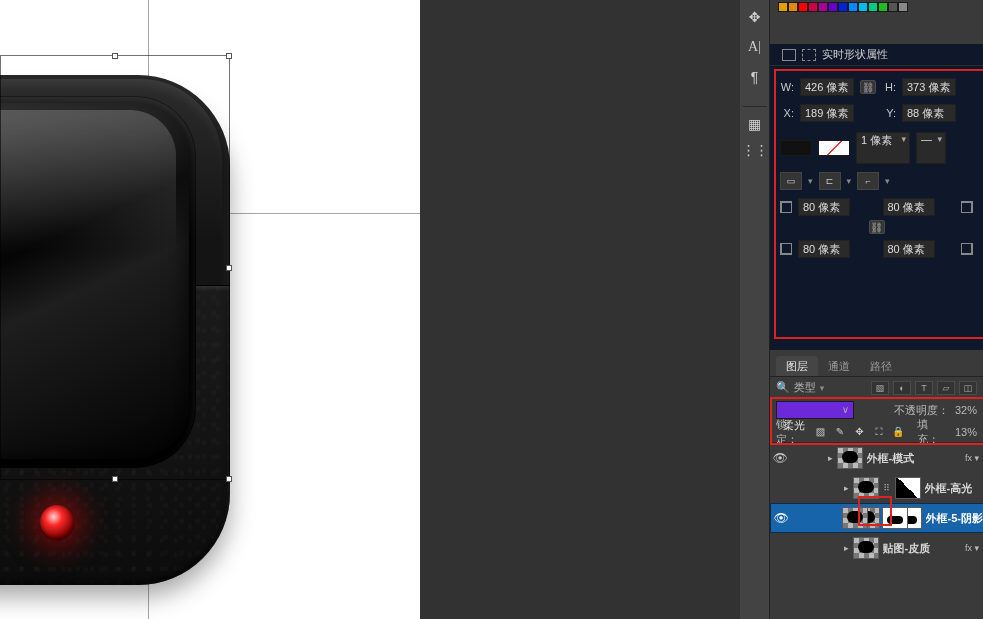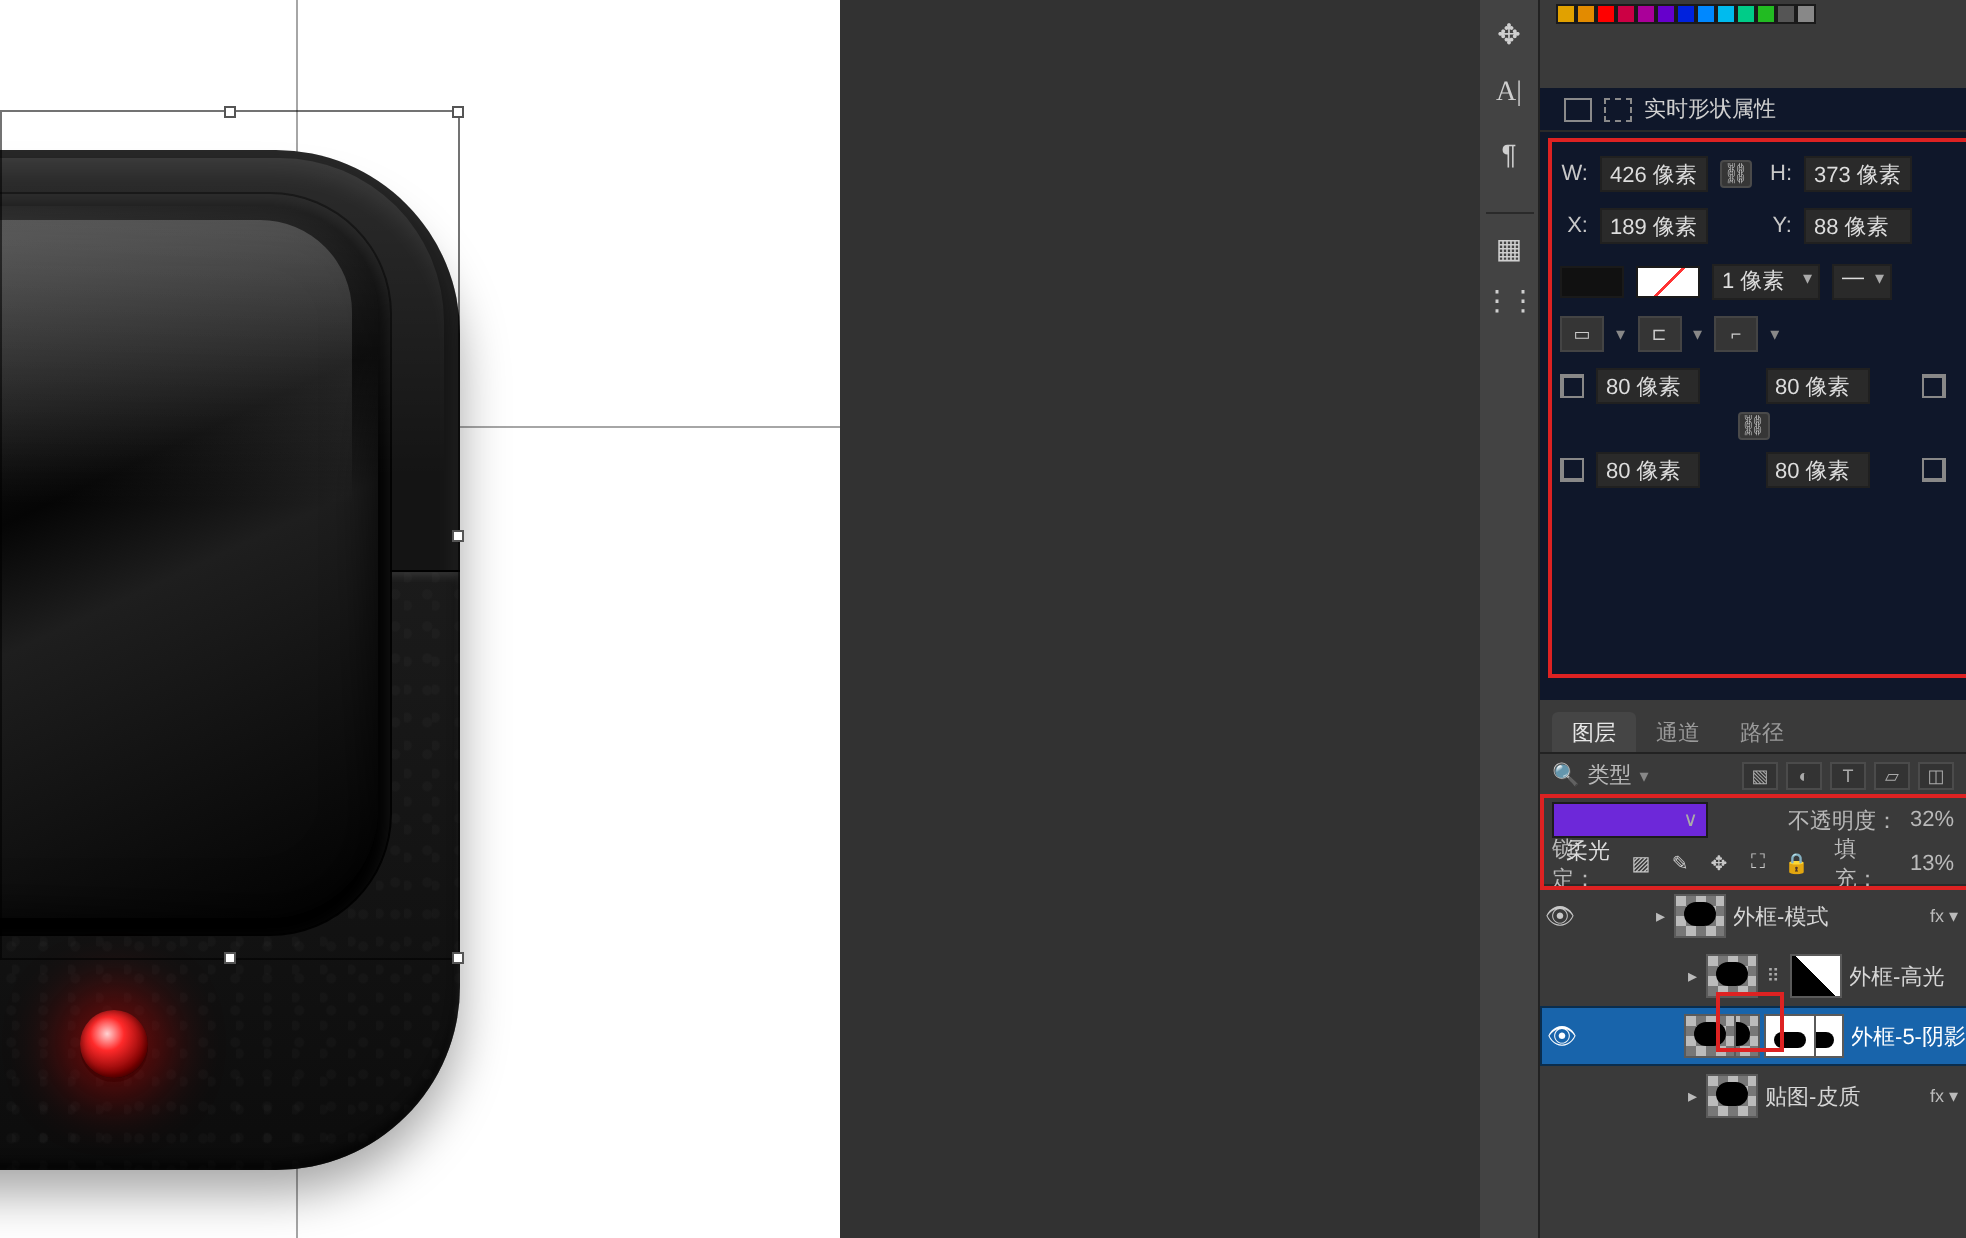--- a/index.html
+++ b/index.html
@@ -85,21 +85,21 @@
 .prop-head { height:22px; display:flex; align-items:center; gap:6px; padding-left:12px; color:#cfcfcf; font-size:11px; border-bottom:1px solid #2a2a2a; }
 .prop-head .sq { width:14px; height:12px; border:1px solid #8a8a8a; display:inline-block; }
 .prop-body { position:relative; padding:12px 10px; height:280px; }
 .frame-red { position:absolute; left:4px; right:-2px; top:25px; height:270px; border:2px solid #d22; pointer-events:none; }
 .row { display:flex; align-items:center; gap:6px; margin-bottom:8px; flex-wrap:wrap; font-size:11px; }
 .lbl { color:#c8c8c8; min-width:14px; text-align:right; }
 .inp { background:#2a2a2a; border:1px solid #202020; color:#ddd; height:18px; padding:0 4px; font-size:11px; width:54px; }
 .link { width:16px; height:14px; display:inline-flex; align-items:center; justify-content:center; border:1px solid #4a4a4a; border-radius:2px; font-size:10px; color:#bbb; background:#363636;}
 .swatch-rect { width:32px; height:16px; border:1px solid #1a1a1a; background:#111; display:inline-block; }
 .stroke-swatch { width:32px; height:16px; border:1px solid #1a1a1a; background:linear-gradient(135deg,#fff 0 49%, #f33 49% 54%, #fff 54%); display:inline-block; }
-.sel-dd { background:#2a2a2a; border:1px solid #202020; color:#ddd; height:18px; padding:0 16px 0 4px; font-size:11px; position:relative; }
+.sel-dd { background:#2a2a2a; border:1px solid #202020; color:#ddd; height:32px; padding:0 16px 0 4px; font-size:11px; position:relative; }
 .sel-dd:after{content:"▾"; position:absolute; right:3px; top:1px; font-size:9px; color:#aaa;}
 .icn-btn { width:22px; height:18px; border:1px solid #444; background:#353535; display:inline-flex; align-items:center; justify-content:center; color:#ccc; font-size:9px; }
 .chk { width:12px; height:12px; border:1px solid #888; display:inline-block; }
 .center-link { display:flex; justify-content:center; margin:4px 0 6px; }
 .radius-label { text-align:center; color:#c8c8c8; margin:4px 0 2px; font-size:11px; }
 .corners { display:grid; grid-template-columns:auto 1fr auto 1fr auto; align-items:center; gap:6px; margin-bottom:4px; }
 
 
 .layers-tabs { position:absolute; left:0; right:0; top:356px; height:20px; display:flex; padding-left:6px; }
 .layers-tabs .tab { padding:3px 10px 0; font-size:11px; color:#9a9a9a; position:relative; }
@@ -119,21 +119,21 @@
 .layer .vis { width:20px; text-align:center; color:#c8c8c8; font-size:12px; }
 .layer .indent { display:inline-block; }
 .thumb { width:26px; height:22px; background:#222; border:1px solid #5a5a5a; display:inline-flex; align-items:center; justify-content:center; font-size:7px; color:#999; flex:0 0 auto; overflow:hidden; position:relative;}
 .thumb.checker { background:
   conic-gradient(#777 25%, #bbb 0 50%, #777 0 75%, #bbb 0) 0 0/10px 10px; }
 .thumb .blob { position:absolute; inset:3px 4px 5px 4px; background:#000; border-radius:6px; }
 .thumb.white { background:#fff; }
 .thumb.white .blob2 { position:absolute; left:4px; top:8px; width:16px; height:8px; background:#000; border-radius:6px; }
 .thumb.mixed { background:linear-gradient(45deg,#000 0 50%, #fff 50% 100%); }
 .layer .chain { width:8px; text-align:center; color:#aaa; font-size:9px; }
-.layer .name { white-space:nowrap; overflow:hidden; }
+.layer .name { white-space:nowrap; overflow:hidden;font-weight:bold; }
 .layer.sel { background:#1864ab; color:#fff; }
 .layer.sel .vis { color:#fff; }
 .red-small { position:absolute; border:2px solid #d22; }
 .fx-tri { color:#bbb; font-size:9px; margin-left:2px; }
 </style>
 </head>
 <body>
 
 <div class="canvas-wrap">
   <div class="canvas-inner">

